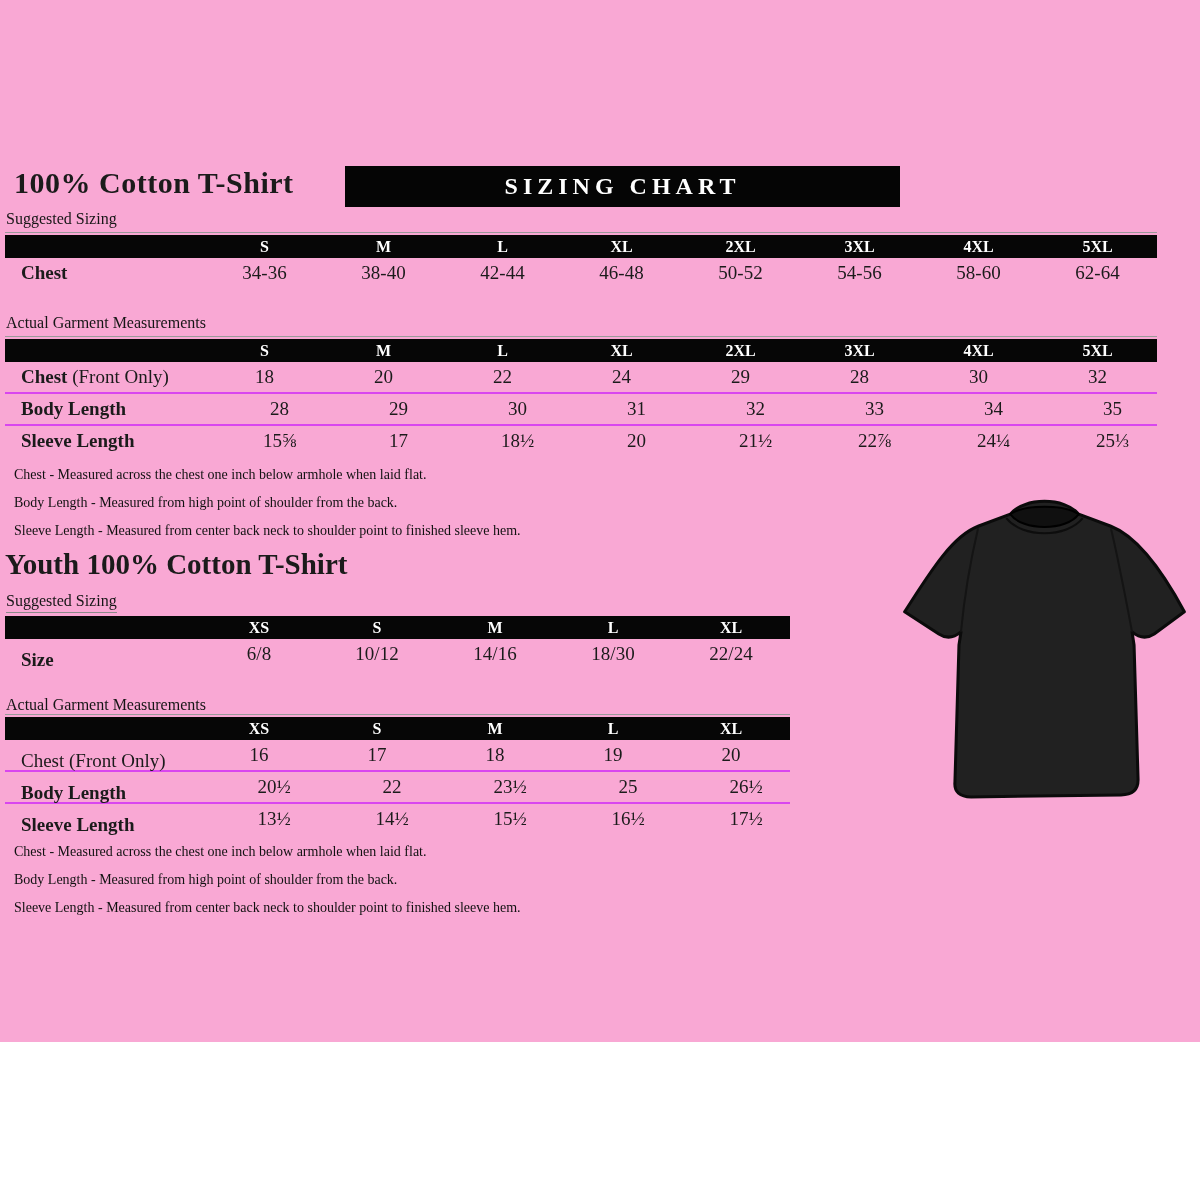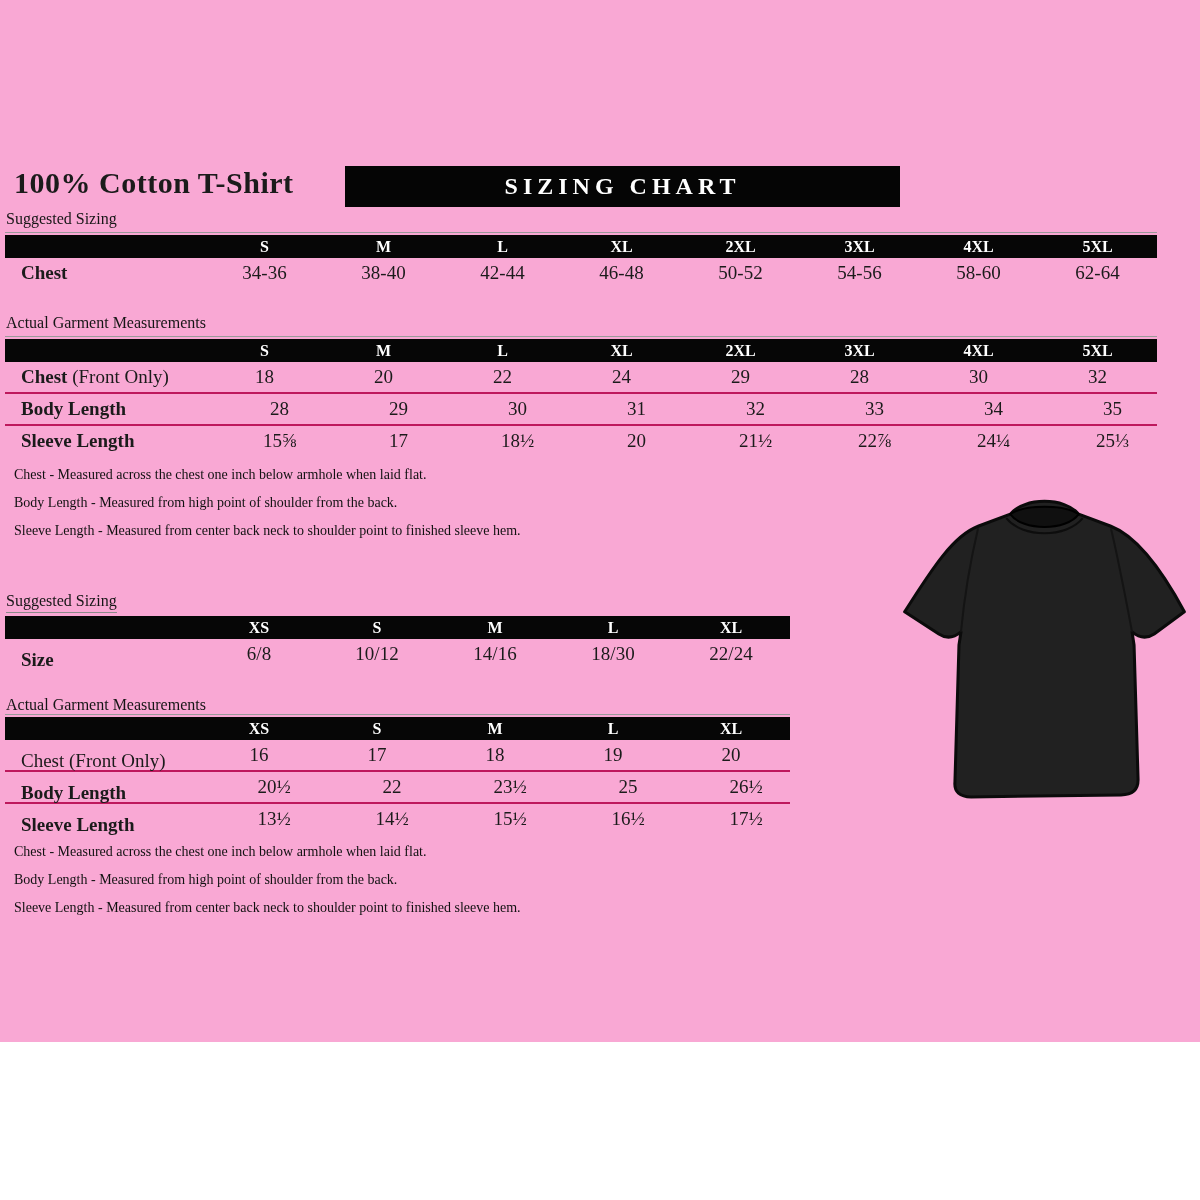--- a/index.html
+++ b/index.html
@@ -11,21 +11,21 @@
           display:flex;align-items:center;justify-content:center;}
   .banner span{color:#ffffff;font-size:24px;font-weight:bold;letter-spacing:5px;}
   .slabel{position:absolute;left:6px;font-size:16px;color:#161616;}
   .slabel.u{border-bottom:1px solid #8a8a8a;padding-bottom:2px;}
   .tbl{position:absolute;left:5px;border-top:1px solid #9a9a9a;padding-top:2px;}
   .tbl.adult{width:1152px;}
   .tbl.youth{width:785px;}
   .hdr{display:flex;background:#060606;height:23px;align-items:center;}
   .hdr .c{color:#fff;font-weight:bold;font-size:16px;}
   .row{display:flex;height:30px;align-items:center;font-size:19px;}
-  .row.bt{border-top:2px solid #be185d;gap:30px;}
+  .row.bt{border-top:2px solid #d946ef;gap:30px;}
   .lc{width:200px;box-sizing:border-box;padding-left:16px;text-align:left;}
   .youth .lc{width:195px;margin-top:12px;}
   .c{flex:1;text-align:center;}
   .b{font-weight:bold;}
   .notes{position:absolute;left:14px;font-size:14px;color:#111;}
   .notes p{margin:0 0 11px 0;line-height:17px;}
   .tshirt{position:absolute;left:893px;top:484px;width:303px;height:322px;}
 </style>
 </head>
 <body>
@@ -113,20 +113,21 @@
       <div class="c">25⅓</div>
     </div>
   </div>
 
   <div class="notes" style="top:466px">
     <p>Chest - Measured across the chest one inch below armhole when laid flat.</p>
     <p>Body Length - Measured from high point of shoulder from the back.</p>
     <p>Sleeve Length - Measured from center back neck to shoulder point to finished sleeve hem.</p>
   </div>
 
+  <h2 class="youth-title">Youth 100% Cotton T-Shirt</h2>
 
   <div class="slabel u" style="top:592px">Suggested Sizing</div>
 
   <div class="tbl youth" style="top:614px;border-top:none;">
     <div class="hdr">
       <div class="lc"></div>
       <div class="c">XS</div>
       <div class="c">S</div>
       <div class="c">M</div>
       <div class="c">L</div>

